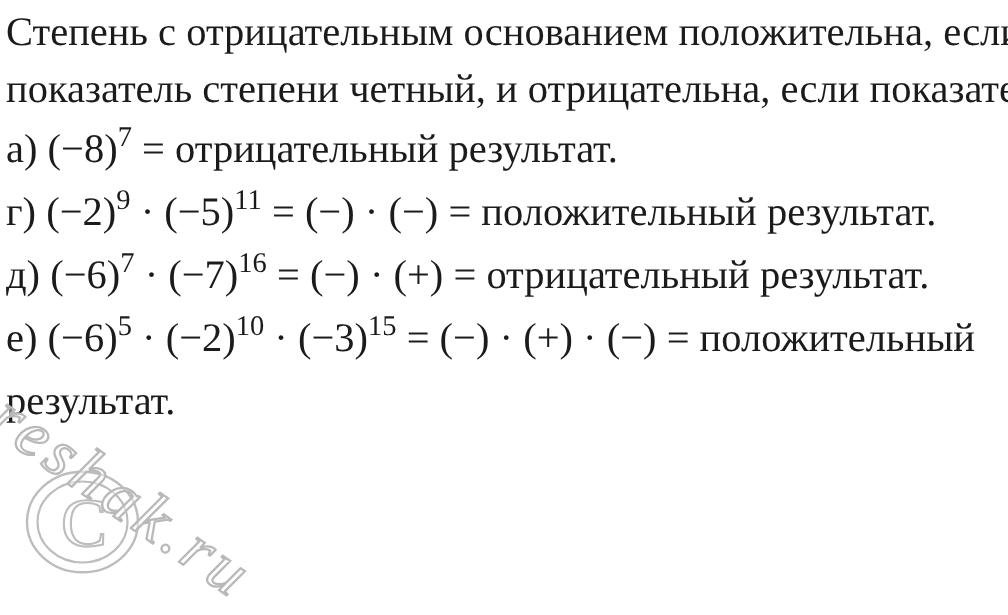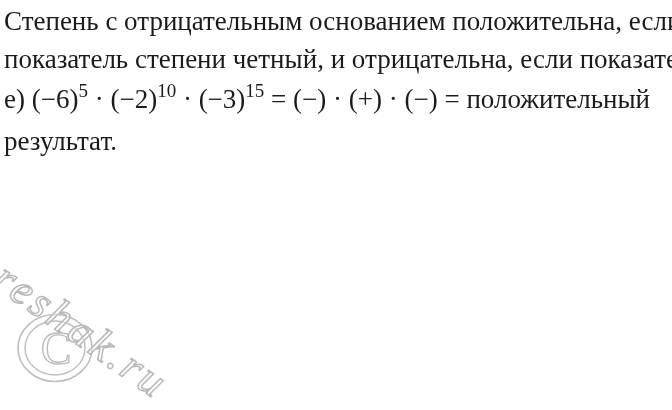--- a/index.html
+++ b/index.html
@@ -67,20 +67,23 @@
 <body>
 
 <div class="page">
 
   <div class="intro">
       <div class="intro-line">Степень с отрицательным основанием положительна, если</div>
       <div class="intro-line">показатель степени четный, и отрицательна, если показатель</div>
     </div>
 
   <div class="items">
+      <div class="item-line"><span>а) (−8)</span><sup>7</sup><span> = отрицательный результат.</span></div>
+      <div class="item-line"><span>г) (−2)</span><sup>9</sup><span> · (−5)</span><sup>11</sup><span> = (−) · (−) = положительный результат.</span></div>
+      <div class="item-line"><span>д) (−6)</span><sup>7</sup><span> · (−7)</span><sup>16</sup><span> = (−) · (+) = отрицательный результат.</span></div>
       <div class="item-line"><span>е) (−6)</span><sup>5</sup><span> · (−2)</span><sup>10</sup><span> · (−3)</span><sup>15</sup><span> = (−) · (+) · (−) = положительный результат.</span></div>
     </div>
 
   <div class="watermark">
     <svg class="wm-copyright" width="80" height="72" viewBox="0 0 80 72">
       <ellipse cx="39" cy="36" rx="37" ry="33.5" fill="none" stroke="#bdbdbd" stroke-width="1.6"></ellipse>
       <ellipse cx="39" cy="36" rx="30" ry="27" fill="none" stroke="#bdbdbd" stroke-width="1.4"></ellipse>
       <text x="40" y="52" text-anchor="middle" font-family="Liberation Serif, DejaVu Serif, serif" font-size="46" fill="none" stroke="#bdbdbd" stroke-width="1.4">C</text>
     </svg>
     <span class="wm-text">reshak.ru</span>

